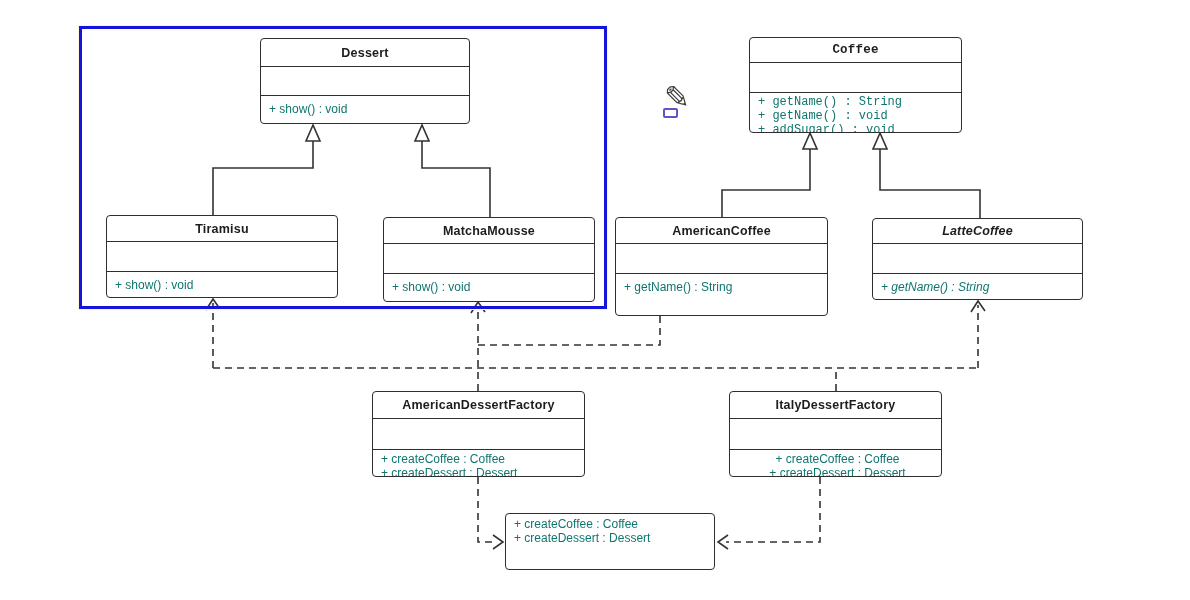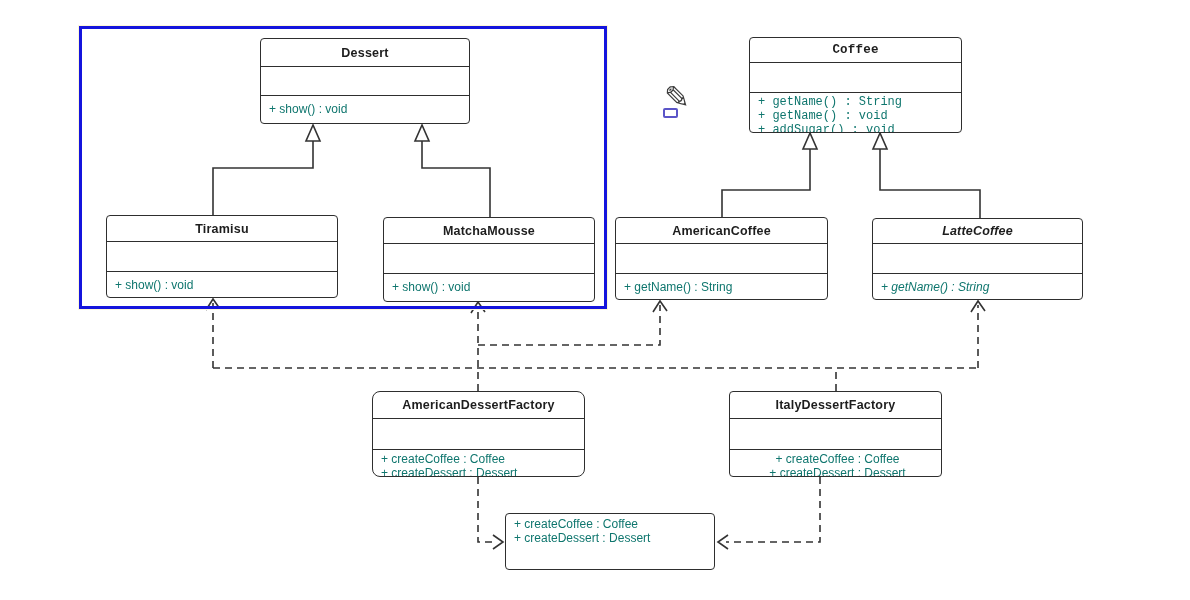--- a/index.html
+++ b/index.html
@@ -118,37 +118,37 @@
   <div class="uml-box" style="left:749px;top:37px;width:213px;height:96px;grid-template-rows:25px 30px auto;font-family:Liberation Mono, monospace;">
     <div class="uml-title">Coffee</div>
     <div class="uml-attrs"></div>
     <div class="uml-methods">
       <div>+ getName() : String</div>
       <div>+ getName() : void</div>
       <div>+ addSugar() : void</div>
     </div>
   </div>
 
-  <div class="uml-box" style="left:615px;top:217px;width:213px;height:83px;grid-template-rows:26px 30px auto;">
+  <div class="uml-box" style="left:615px;top:217px;width:213px;height:99px;grid-template-rows:26px 30px auto;">
     <div class="uml-title">AmericanCoffee</div>
     <div class="uml-attrs"></div>
     <div class="uml-methods center1">
       <div>+ getName() : String</div>
     </div>
   </div>
 
   <div class="uml-box" style="left:872px;top:218px;width:211px;height:82px;grid-template-rows:25px 30px auto;font-style:italic;">
     <div class="uml-title">LatteCoffee</div>
     <div class="uml-attrs"></div>
     <div class="uml-methods center1">
       <div>+ getName() : String</div>
     </div>
   </div>
 
-  <div class="uml-box" style="left:372px;top:391px;width:213px;height:86px;grid-template-rows:27px 31px auto;border-radius:8px;">
+  <div class="uml-box" style="left:372px;top:391px;width:213px;height:86px;grid-template-rows:27px 31px auto;">
     <div class="uml-title">AmericanDessertFactory</div>
     <div class="uml-attrs"></div>
     <div class="uml-methods">
       <div>+ createCoffee : Coffee</div>
       <div>+ createDessert : Dessert</div>
     </div>
   </div>
 
   <div class="uml-box" style="left:729px;top:391px;width:213px;height:86px;grid-template-rows:27px 31px auto;text-align:center;">
     <div class="uml-title">ItalyDessertFactory</div>

